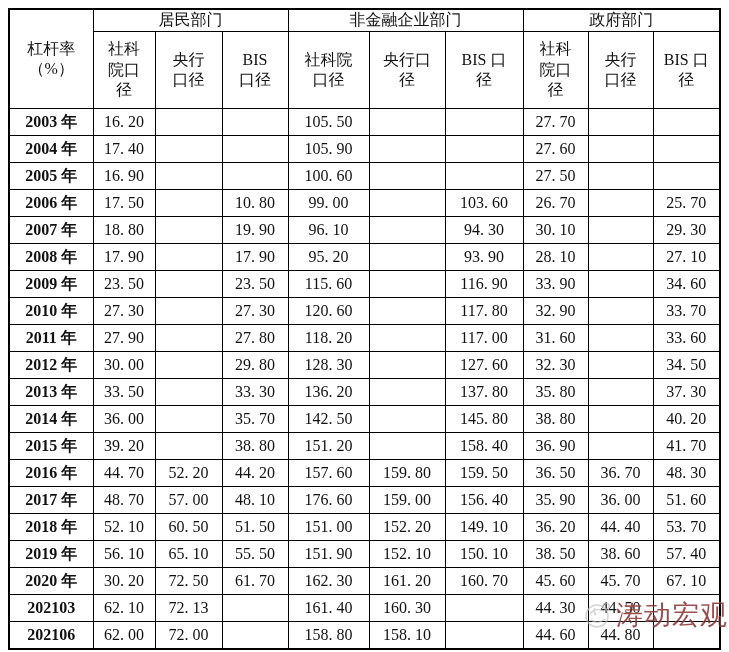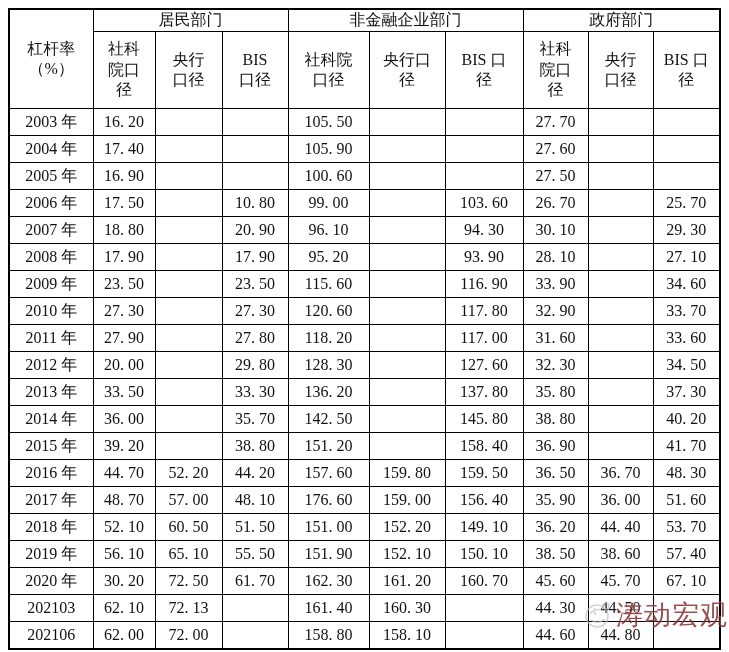--- a/index.html
+++ b/index.html
@@ -31,21 +31,21 @@
     color: #111111;
     overflow: hidden;
   }
   tr.group-row { height: 22px; }
   tr.sub-row   { height: 77px; margin-left: 42px; }
   th.corner, th.sub {
     white-space: pre-line;
     line-height: 1.28;
   }
   tbody td { height: 26px; white-space: nowrap; }
-  tbody td.year { white-space: nowrap; }
+  tbody td.year { white-space: nowrap; font-weight: bold; }
 
   .watermark {
     position: absolute;
     left: 582px; top: 597px;
     display: flex;
     align-items: center;
     gap: 2px;
     pointer-events: none;
     color: #a9a9a9;
     opacity: 0.78;
@@ -154,21 +154,21 @@
           <td></td>
           <td>103. 60</td>
           <td>26. 70</td>
           <td></td>
           <td>25. 70</td>
         </tr>
         <tr>
           <td class="year">2007 年</td>
           <td>18. 80</td>
           <td></td>
-          <td>20. 90</td>
+          <td>19. 90</td>
           <td>96. 10</td>
           <td></td>
           <td>94. 30</td>
           <td>30. 10</td>
           <td></td>
           <td>29. 30</td>
         </tr>
         <tr>
           <td class="year">2008 年</td>
           <td>17. 90</td>
@@ -212,21 +212,21 @@
           <td>27. 80</td>
           <td>118. 20</td>
           <td></td>
           <td>117. 00</td>
           <td>31. 60</td>
           <td></td>
           <td>33. 60</td>
         </tr>
         <tr>
           <td class="year">2012 年</td>
-          <td>20. 00</td>
+          <td>30. 00</td>
           <td></td>
           <td>29. 80</td>
           <td>128. 30</td>
           <td></td>
           <td>127. 60</td>
           <td>32. 30</td>
           <td></td>
           <td>34. 50</td>
         </tr>
         <tr>

